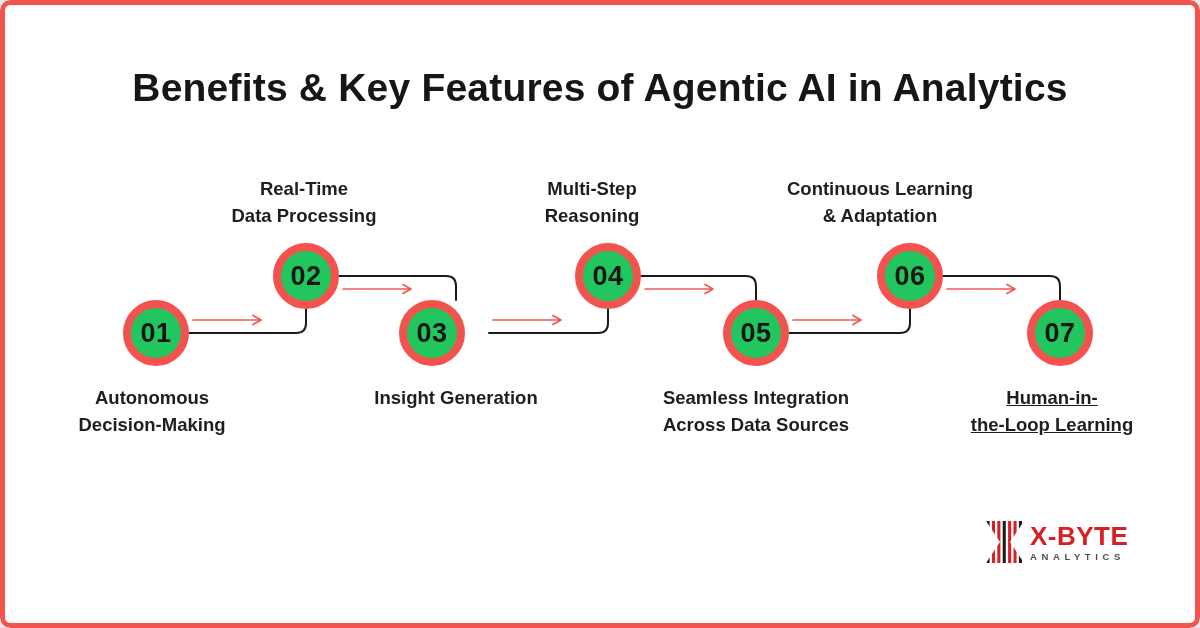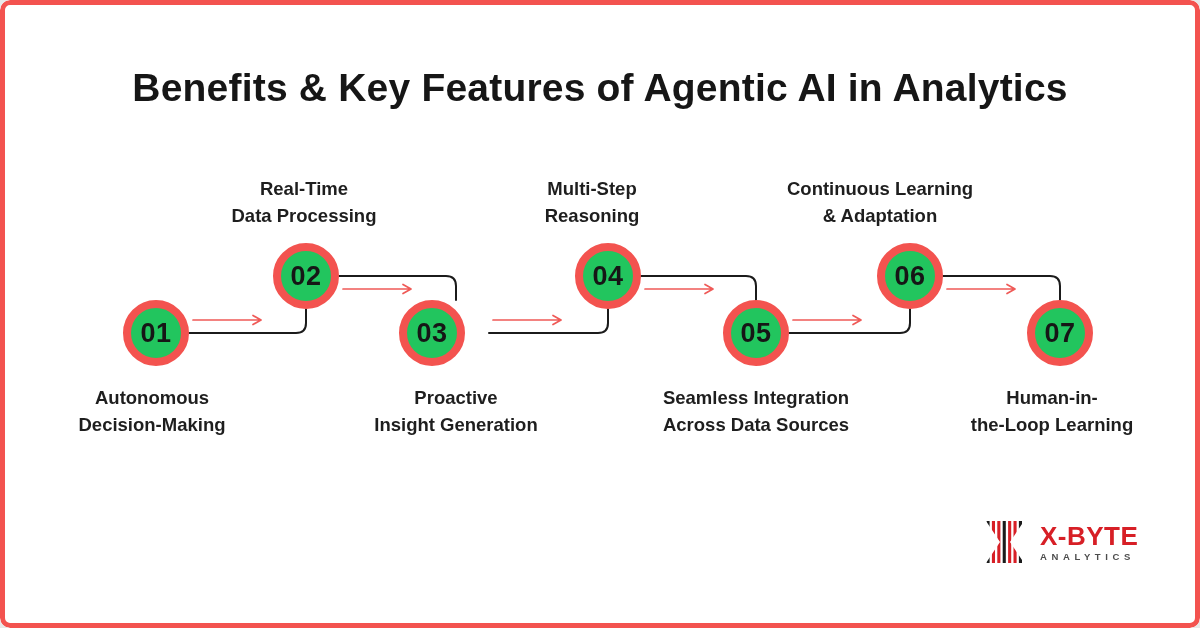--- a/index.html
+++ b/index.html
@@ -63,21 +63,21 @@
     font-weight: 600;
     color: #1e1e1e;
     z-index: 2;
   }
   .logo {
     position: absolute;
     left: 986px;
     top: 521px;
     display: flex;
     align-items: center;
-    gap: 16px;
+    gap: 6px;
     z-index: 3;
   }
   .logo-text { display: flex; flex-direction: column; }
   .logo-brand {
     font-size: 26px;
     font-weight: 800;
     letter-spacing: 0.5px;
     color: var(--logo-red, #D71F26);
     line-height: 28px;
   }
@@ -124,21 +124,20 @@
         <span>02</span>
       </div>
       <div class="step-label" style="left: 184px; top: 175px;">
         <div>Real-Time</div>
         <div>Data Processing</div>
       </div>
       <div class="step-circle" style="left: 399px; top: 300px;">
         <span>03</span>
       </div>
       <div class="step-label" style="left: 336px; top: 384px;">
-        <div>Proactive</div>
         <div>Insight Generation</div>
       </div>
       <div class="step-circle" style="left: 575px; top: 243px;">
         <span>04</span>
       </div>
       <div class="step-label" style="left: 472px; top: 175px;">
         <div>Multi-Step</div>
         <div>Reasoning</div>
       </div>
       <div class="step-circle" style="left: 723px; top: 300px;">
@@ -151,21 +150,21 @@
       <div class="step-circle" style="left: 877px; top: 243px;">
         <span>06</span>
       </div>
       <div class="step-label" style="left: 760px; top: 175px;">
         <div>Continuous Learning</div>
         <div>&amp; Adaptation</div>
       </div>
       <div class="step-circle" style="left: 1027px; top: 300px;">
         <span>07</span>
       </div>
-      <div class="step-label" style="left: 932px; top: 384px;">
+      <div class="step-label" style="left: 932px; top: 384px; text-decoration: underline;">
         <div>Human-in-</div>
         <div>the-Loop Learning</div>
       </div>
     </div>
 
   <div class="logo">
     <svg width="38" height="42" viewBox="0 0 38 42">
       <defs>
         <clipPath id="xclip">
           <polygon points="0,0 38,0 24,21 38,42 0,42 14,21"></polygon>

